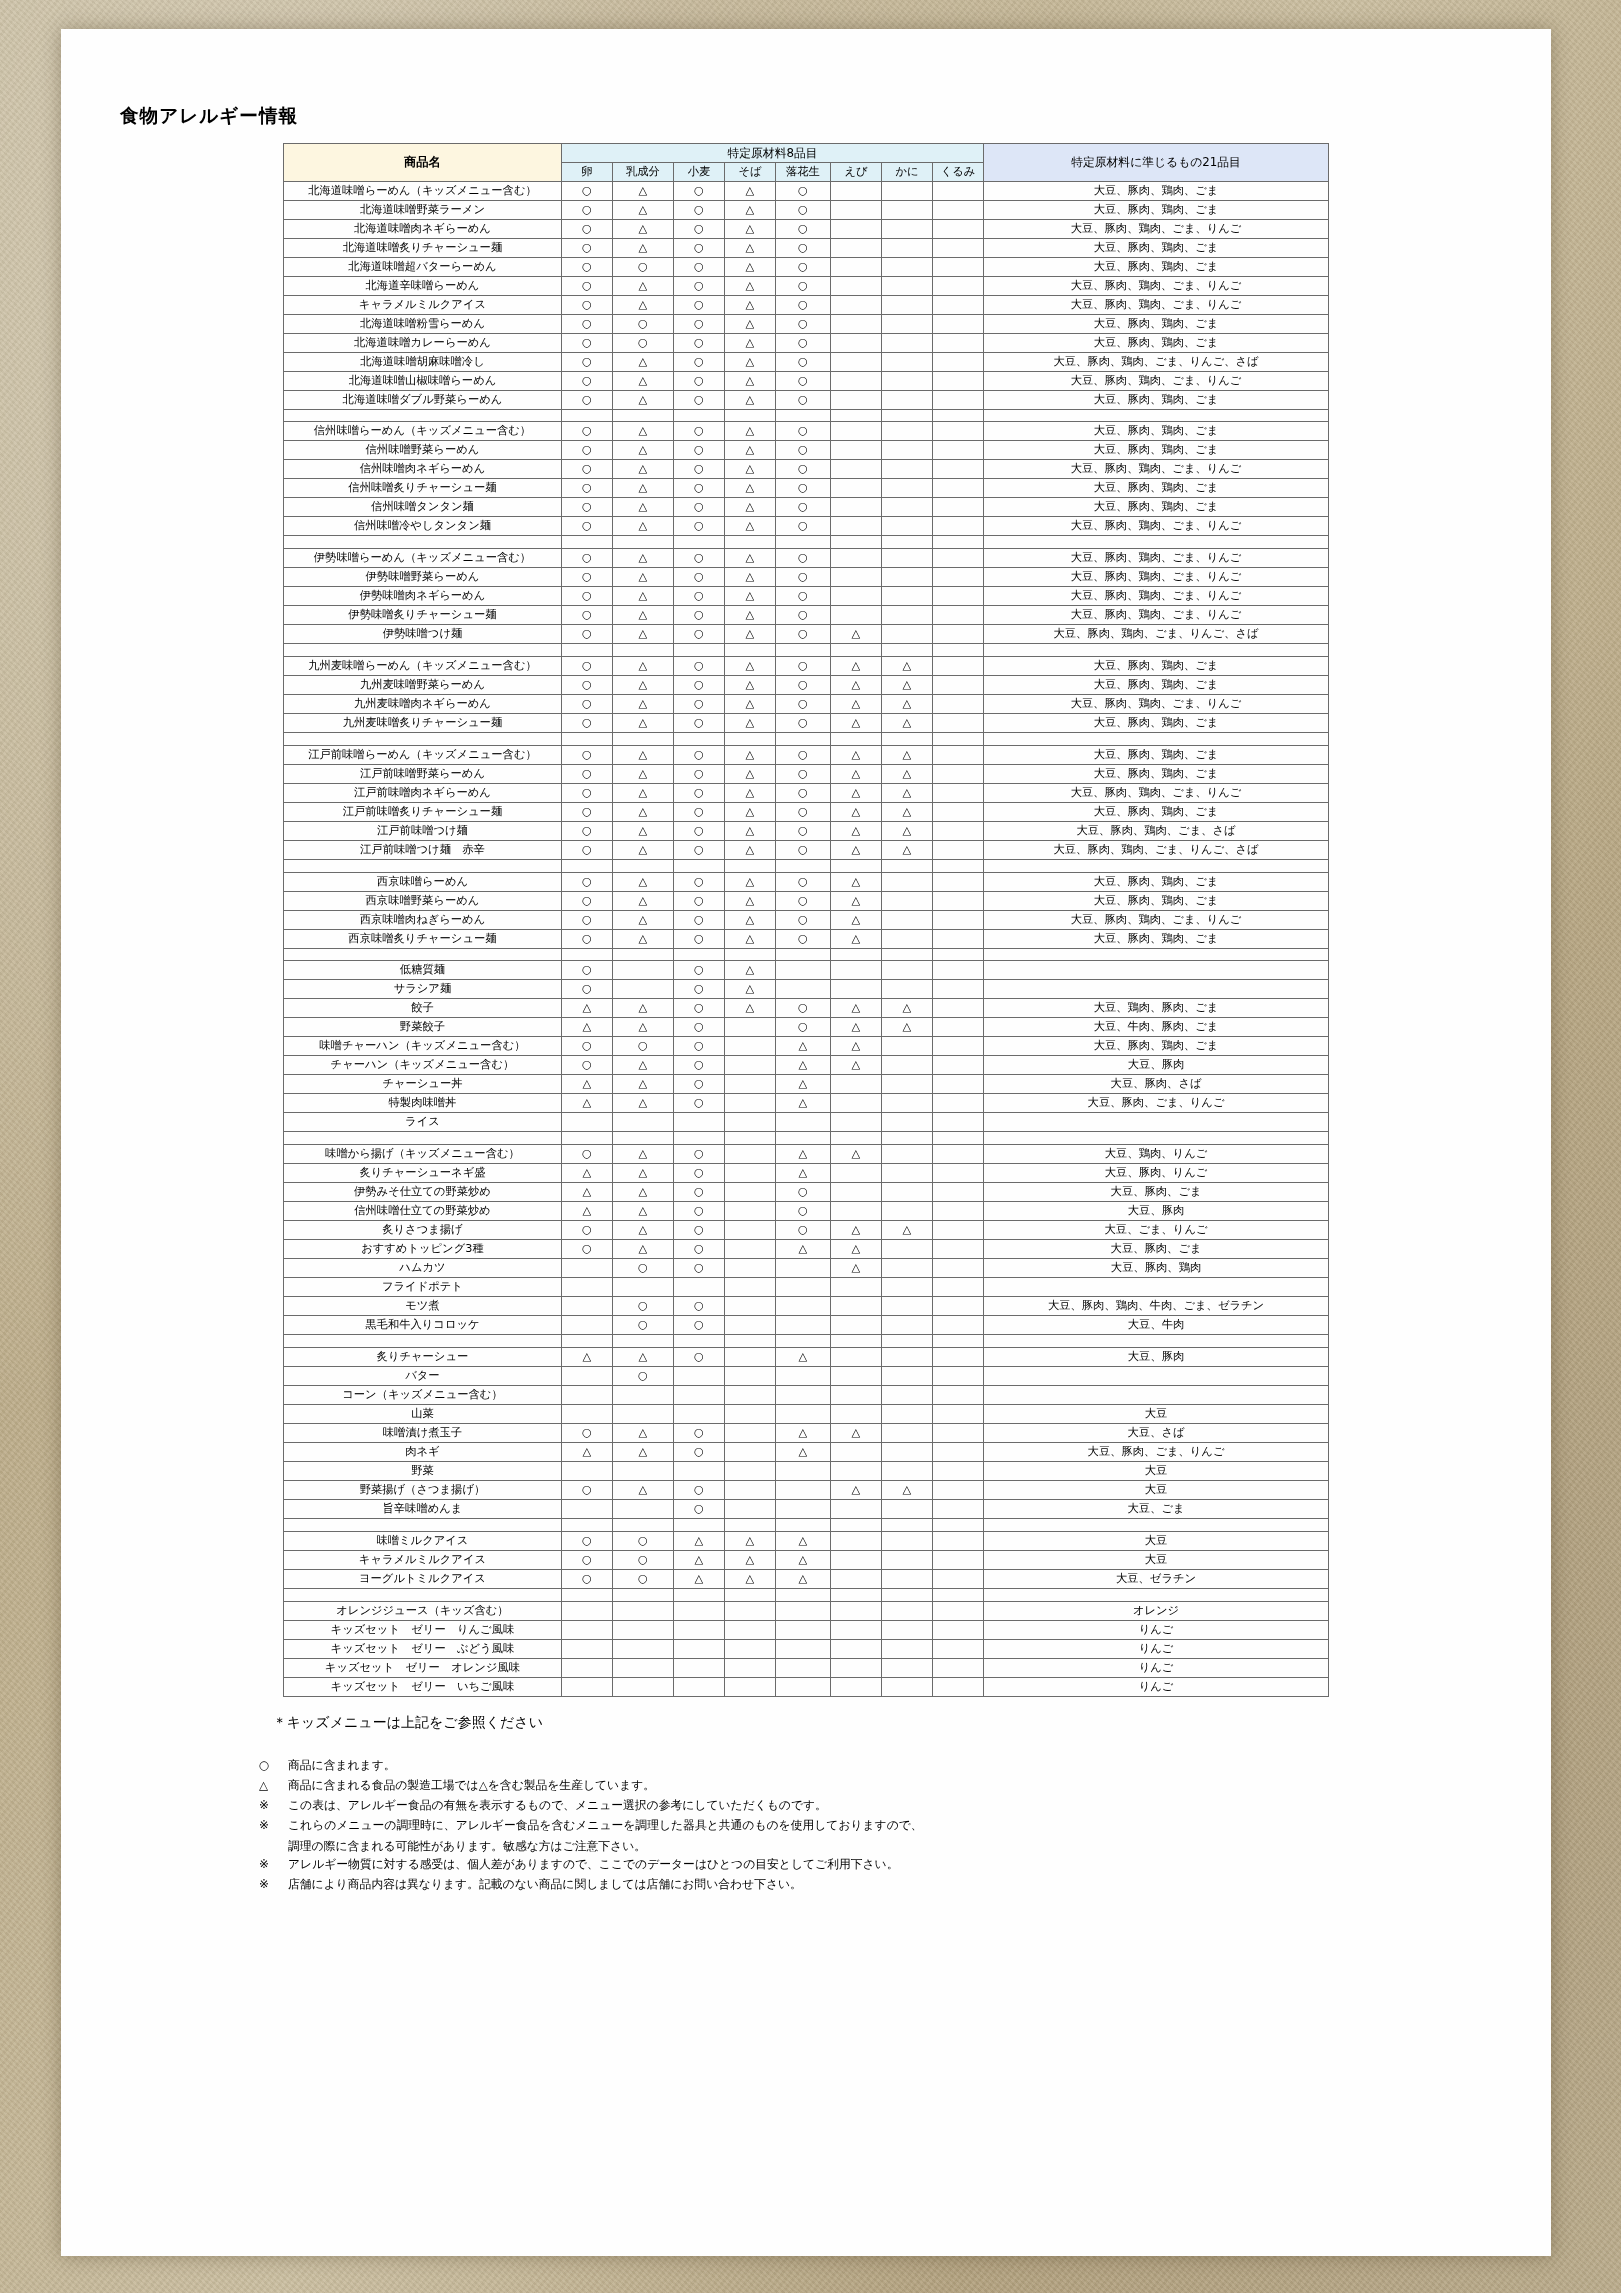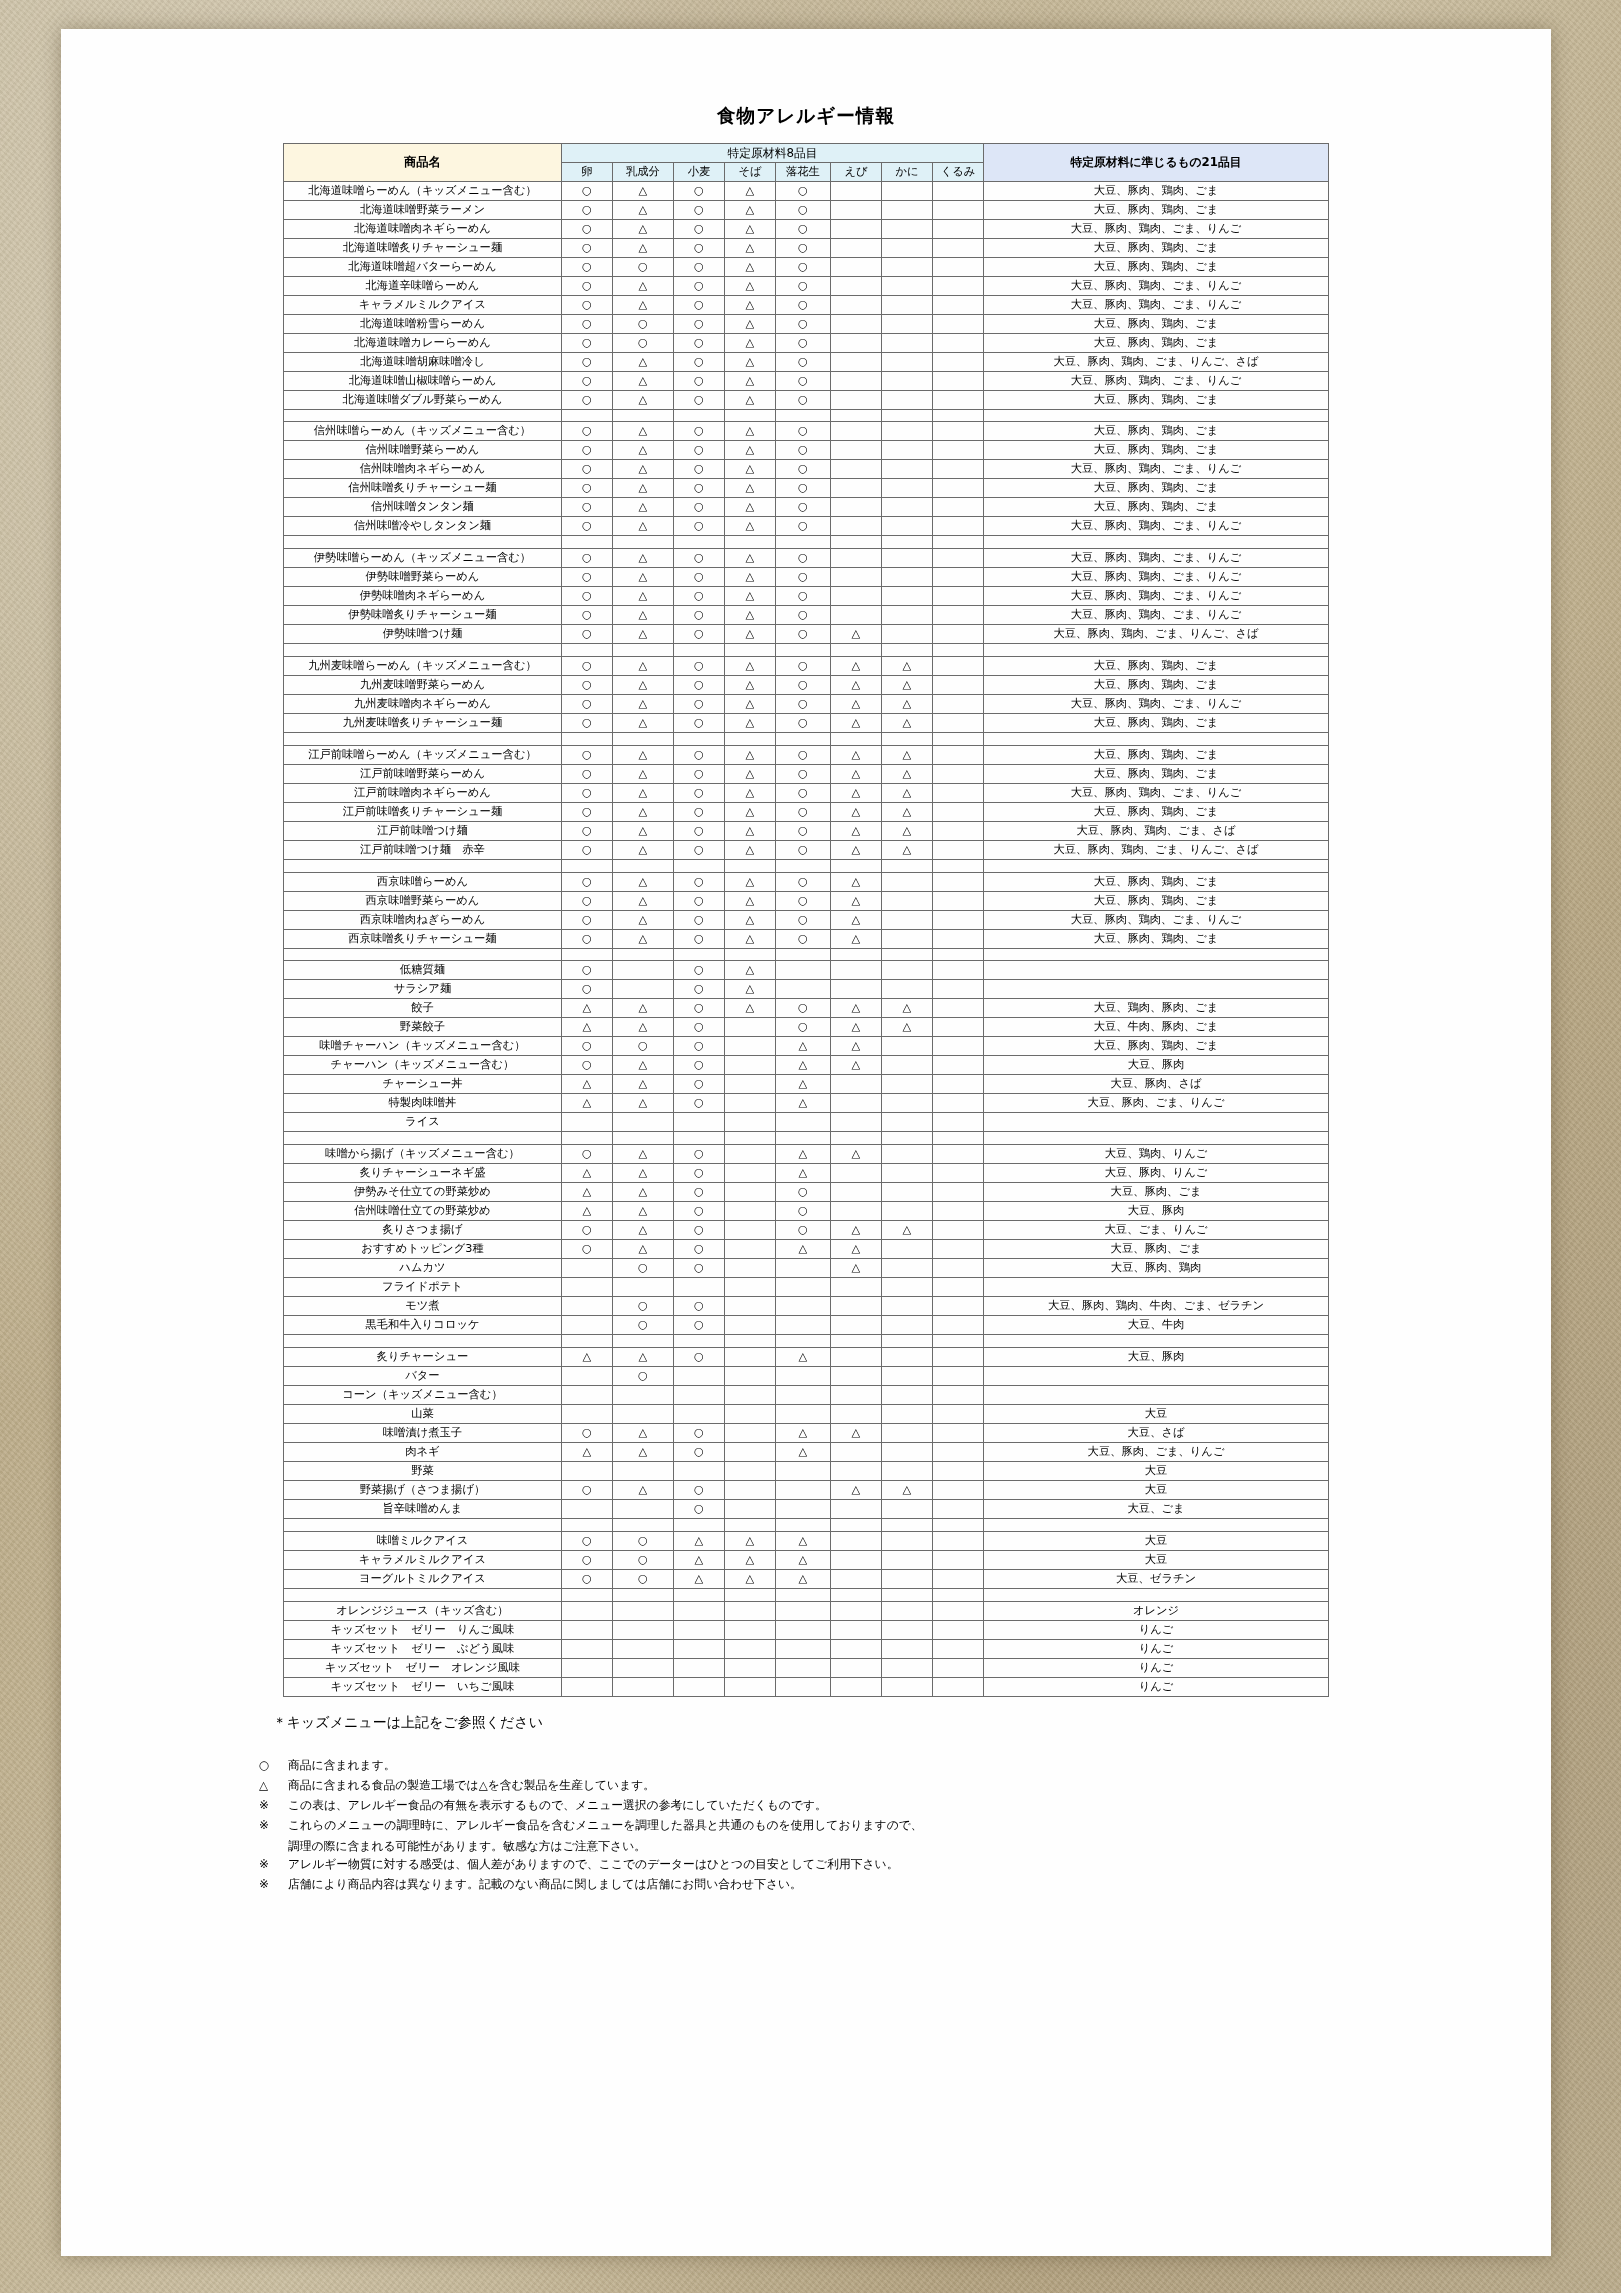--- a/index.html
+++ b/index.html
@@ -30,21 +30,21 @@
     left:61px;top:29px;width:1490px;height:2227px;
     background:#fefefe;
     box-shadow:0 0 17.6px rgba(60,45,20,0.35);
   }
   .sheet{
     position:absolute;inset:0;
     padding:45px 59px;
     box-sizing:border-box;
   }
   .doc-title{
-    text-align:center;
+    text-align:left;
     font-size:18.6px;
     font-weight:bold;
     letter-spacing:1px;
     margin:29px 0 13.7px 0;
     color:#000;
   }
   table.alg{
     border-collapse:collapse;
     margin:0 auto;
     width:953px;
@@ -66,21 +66,21 @@
     font-weight:bold;
     font-size:12.3px;
   }
   th.h-group8{
     background:#dff1f7;
     font-weight:normal;
     font-size:11.8px;
   }
   th.h-group21{
     background:#dde6f7;
-    font-weight:bold;
+    font-weight:normal;
     font-size:11.8px;
     line-height:1.25;
   }
   th.h-sub{
     background:#dff1f7;
     font-weight:normal;
     font-size:11.3px;
   }
   td.name{
     text-align:left;

